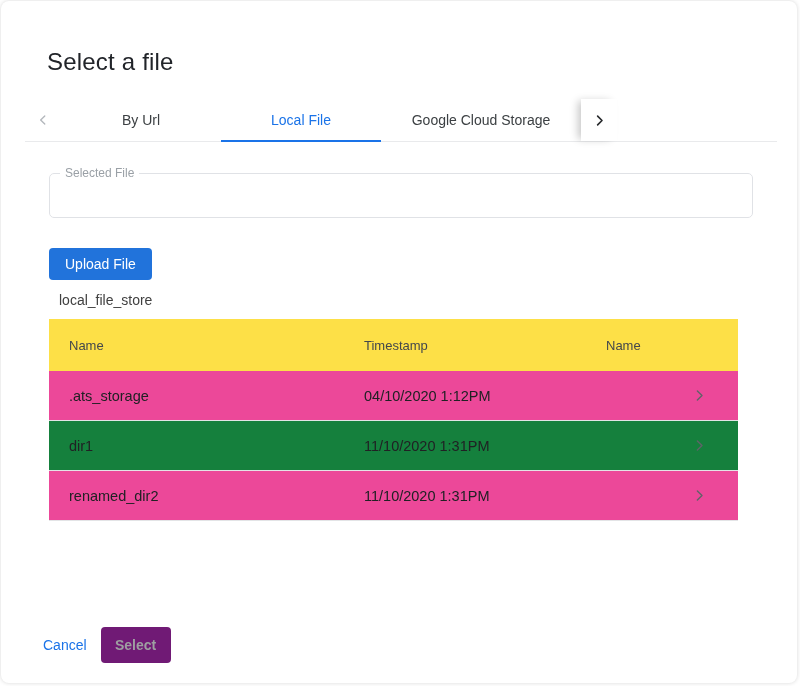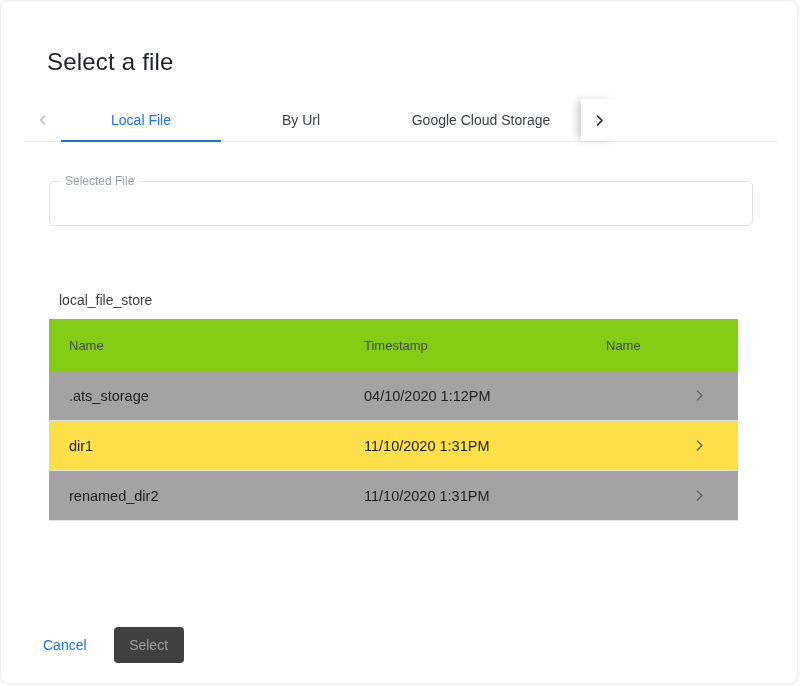--- a/index.html
+++ b/index.html
@@ -19,93 +19,94 @@
   .pag-right{color:#27292c;box-shadow:-5px 0 8px -2px rgba(0,0,0,0.22);position:relative;z-index:2;}
   .tab{display:flex;align-items:center;justify-content:center;width:160px;font-size:14px;
     color:#3c4043;cursor:pointer;position:relative;background:none;border:none;padding:0;
     font-family:inherit;}
   .tab.wide{width:200px;}
   .tab.active{color:#1a73e8;font-weight:500;}
   .tab.active::after{content:"";position:absolute;left:0;right:0;bottom:-1px;height:2px;
     background:#1a73e8;}
 
   
-  .field{position:absolute;left:48px;top:180px;width:704px;height:45px;border:1px solid #e0e2e6;
+  .field{position:absolute;left:48px;top:172px;width:704px;height:45px;border:1px solid #e0e2e6;
     border-radius:5px;box-sizing:border-box;background:#fff;}
   .field label{position:absolute;top:-8px;left:10px;padding:0 5px;background:#fff;
     font-size:12px;color:#9aa0a6;}
   .field input{width:100%;height:100%;border:none;outline:none;background:transparent;
     padding:0 14px;box-sizing:border-box;font-size:14px;color:#202124;font-family:inherit;}
 
   
   .upload-btn{position:absolute;left:48px;top:247px;height:32px;padding:0 16px;border:none;
     border-radius:4px;background:#2173db;color:#fff;font-size:14px;font-weight:500;
     cursor:pointer;font-family:inherit;}
 
   
   .crumb{position:absolute;left:58px;top:291px;font-size:14px;color:#404040;cursor:pointer;
     text-decoration:none;}
 
   
   .table{position:absolute;left:48px;top:318px;width:689px;}
   .trow{display:grid;grid-template-columns:315px 242px 85px 1fr;align-items:center;}
   .trow > :first-child{padding-left:20px;}
-  .thead{height:52px;background:#84cc16;font-size:13px;color:#43474c;}
+  .thead{height:52px;background:#fde047;font-size:13px;color:#43474c;}
   .tbody .trow{height:50px;border-bottom:1px solid #e3e4e6;font-size:14.5px;color:#202124;
-    background:#a3a3a3;cursor:pointer;box-sizing:border-box;}
-  .tbody .trow.selected{background:#fde047;}
+    background:#ec4899;cursor:pointer;box-sizing:border-box;}
+  .tbody .trow.selected{background:#15803d;}
   .chev-cell{display:flex;align-items:center;color:#5f6368;}
 
   
-  .footer{position:absolute;left:34px;top:626px;height:36px;display:flex;align-items:center;gap:19px;}
+  .footer{position:absolute;left:34px;top:626px;height:36px;display:flex;align-items:center;gap:6px;}
   .cancel-btn{background:none;border:none;color:#1a73e8;font-size:14px;font-weight:500;
     padding:0 8px;height:36px;cursor:pointer;font-family:inherit;}
-  .select-btn{width:70px;height:36px;border:none;border-radius:4px;background:#404040;
-    color:#9e9fa1;font-size:14px;font-weight:400;font-family:inherit;}
+  .select-btn{width:70px;height:36px;border:none;border-radius:4px;background:#701a75;
+    color:#9e9fa1;font-size:14px;font-weight:700;font-family:inherit;}
 
   svg{display:block;}
 </style>
 </head>
 <body>
 
 <div class="dialog">
 
   <div class="title">Select a file</div>
 
   <div class="tabbar">
     <button class="pag pag-left">
       <span>
         <svg width="14" height="14" viewBox="0 0 24 24">
             <path d="M15 5l-7 7 7 7" fill="none" stroke="currentColor" stroke-width="2.4" stroke-linecap="round" stroke-linejoin="round"></path>
           </svg>
       </span>
     </button>
+    <button class="tab">
+      <span>By Url</span>
+    </button>
     <button class="tab active">
       <span>Local File</span>
-    </button>
-    <button class="tab">
-      <span>By Url</span>
     </button>
     <button class="tab wide">
       <span>Google Cloud Storage</span>
     </button>
     <button class="pag pag-right">
       <span>
         <svg width="15" height="15" viewBox="0 0 24 24">
             <path d="M9 5l7 7-7 7" fill="none" stroke="currentColor" stroke-width="2.6" stroke-linecap="round" stroke-linejoin="round"></path>
           </svg>
       </span>
     </button>
   </div>
 
   <div class="field">
     <label>Selected File</label>
     <input type="text" value="" style="">
   </div>
 
+  <button class="upload-btn">Upload File</button>
 
   <a class="crumb">local_file_store</a>
 
   <div class="table">
     <div class="trow thead">
       <div>Name</div>
       <div>Timestamp</div>
       <div>Name</div>
       <div></div>
     </div>

